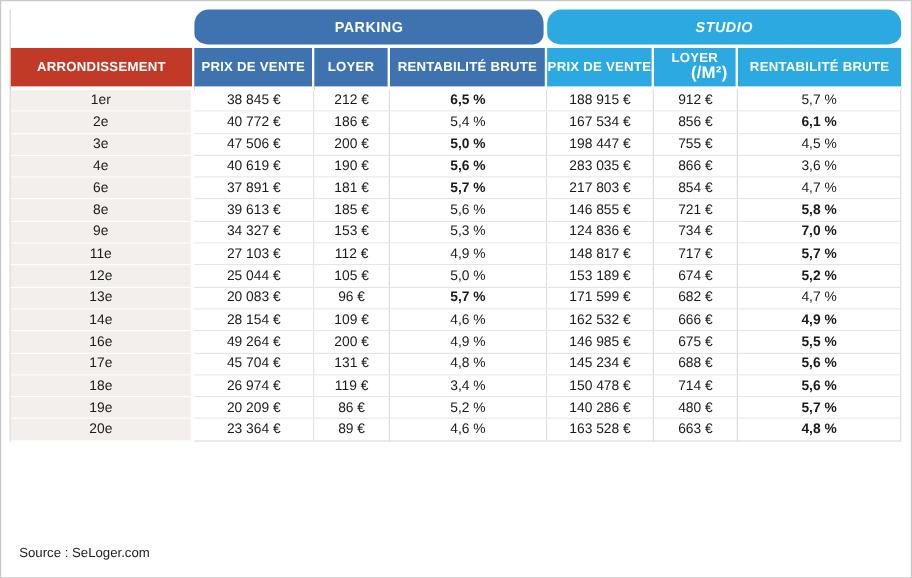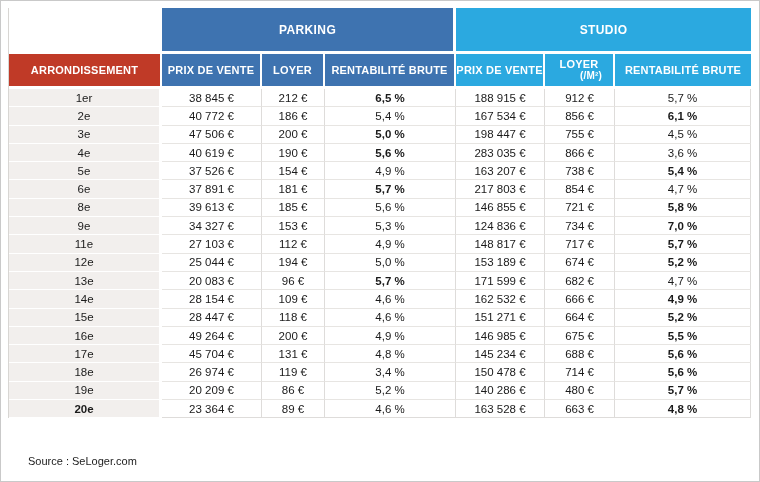--- a/index.html
+++ b/index.html
@@ -26,74 +26,75 @@
     border-collapse: separate;
     border-spacing: 0;
     table-layout: fixed;
     width: 742px;
     border-left: 1px solid #d8d6d3;
   }
   th, td { box-sizing: border-box; overflow: hidden; white-space: nowrap; }
 
   
   tr.g-row th {
-    height: 46px;
+    height: 32px;
     border-bottom: 3px solid #fff;
     color: #fff;
     font-size: 12px;
     font-weight: bold;
     letter-spacing: .4px;
     text-align: center;
     vertical-align: middle;
+    border-radius: 12px;
   }
   th.corner { background: #fff; border-right: 3px solid #fff; }
   th.g-parking { background: var(--parking-blue); border-right: 3px solid #fff; }
-  th.g-studio  { background: var(--studio-blue); }
+  th.g-studio  { background: var(--studio-blue); font-style: italic; }
 
   
   tr.h-row th {
     height: 35px;
     border-bottom: 3px solid #fff;
     border-right: 2px solid #fff;
     color: #fff;
     font-weight: bold;
     font-size: 11px;
     text-align: center;
     vertical-align: middle;
     letter-spacing: .2px;
   }
   th.h-arr { background: var(--arr-red); font-size: 13px; border-right: 3px solid #fff; }
   th.h-p   { background: var(--parking-blue); }
   th.h-s   { background: var(--studio-blue); }
   th.h-s-loyer { line-height: 11px; font-size: 10.5px; }
-  th.h-s-loyer .sub { font-size: 10px; padding-left: 24px; }
+  th.h-s-loyer .sub { font-size: 14px; padding-left: 24px; }
   tr.h-row th:last-child { border-right: none; }
 
   
   tbody td {
     height: 18.3px;
     font-size: 11.5px;
     text-align: center;
     vertical-align: middle;
     background: #fff;
     border-bottom: 1px solid var(--grid-soft);
     border-right: 1px solid var(--grid);
   }
   tbody td.c-arr {
     background: var(--label-bg);
     border-right: 3px solid #fff;
     border-bottom: 1px solid #fff;
   }
   tbody tr:last-child td { border-bottom: 1px solid var(--grid); }
-  tbody tr:last-child td.c-arr { border-bottom: 1px solid #fff; font-weight: bold; }
+  tbody tr:last-child td.c-arr { border-bottom: 1px solid #fff; }
   td.bold { font-weight: bold; margin-top: 31px; }
 
   .source {
     position: absolute;
-    left: 28px;
+    left: 16px;
     top: 455px;
     font-size: 11px;
     color: #1c1c1c;
     text-align: right;
   }
 </style>
 </head>
 <body>
 
 <div class="canvas">
@@ -157,29 +158,20 @@
   <tr>
     <td class="c-arr">4e</td>
     <td>40 619 €</td>
     <td>190 €</td>
     <td class="bold">5,6 %</td>
     <td>283 035 €</td>
     <td>866 €</td>
     <td>3,6 %</td>
   </tr>
 
-  <tr>
-    <td class="c-arr">5e</td>
-    <td>37 526 €</td>
-    <td>154 €</td>
-    <td>4,9 %</td>
-    <td>163 207 €</td>
-    <td>738 €</td>
-    <td class="bold">5,4 %</td>
-  </tr>
 
   <tr>
     <td class="c-arr">6e</td>
     <td>37 891 €</td>
     <td>181 €</td>
     <td class="bold">5,7 %</td>
     <td>217 803 €</td>
     <td>854 €</td>
     <td>4,7 %</td>
   </tr>
@@ -212,21 +204,21 @@
     <td>112 €</td>
     <td>4,9 %</td>
     <td>148 817 €</td>
     <td>717 €</td>
     <td class="bold">5,7 %</td>
   </tr>
 
   <tr>
     <td class="c-arr">12e</td>
     <td>25 044 €</td>
-    <td>194 €</td>
+    <td>105 €</td>
     <td>5,0 %</td>
     <td>153 189 €</td>
     <td>674 €</td>
     <td class="bold">5,2 %</td>
   </tr>
 
   <tr>
     <td class="c-arr">13e</td>
     <td>20 083 €</td>
     <td>96 €</td>
@@ -239,29 +231,20 @@
   <tr>
     <td class="c-arr">14e</td>
     <td>28 154 €</td>
     <td>109 €</td>
     <td>4,6 %</td>
     <td>162 532 €</td>
     <td>666 €</td>
     <td class="bold">4,9 %</td>
   </tr>
 
-  <tr>
-    <td class="c-arr">15e</td>
-    <td>28 447 €</td>
-    <td>118 €</td>
-    <td>4,6 %</td>
-    <td>151 271 €</td>
-    <td>664 €</td>
-    <td class="bold">5,2 %</td>
-  </tr>
 
   <tr>
     <td class="c-arr">16e</td>
     <td>49 264 €</td>
     <td>200 €</td>
     <td>4,9 %</td>
     <td>146 985 €</td>
     <td>675 €</td>
     <td class="bold">5,5 %</td>
   </tr>

